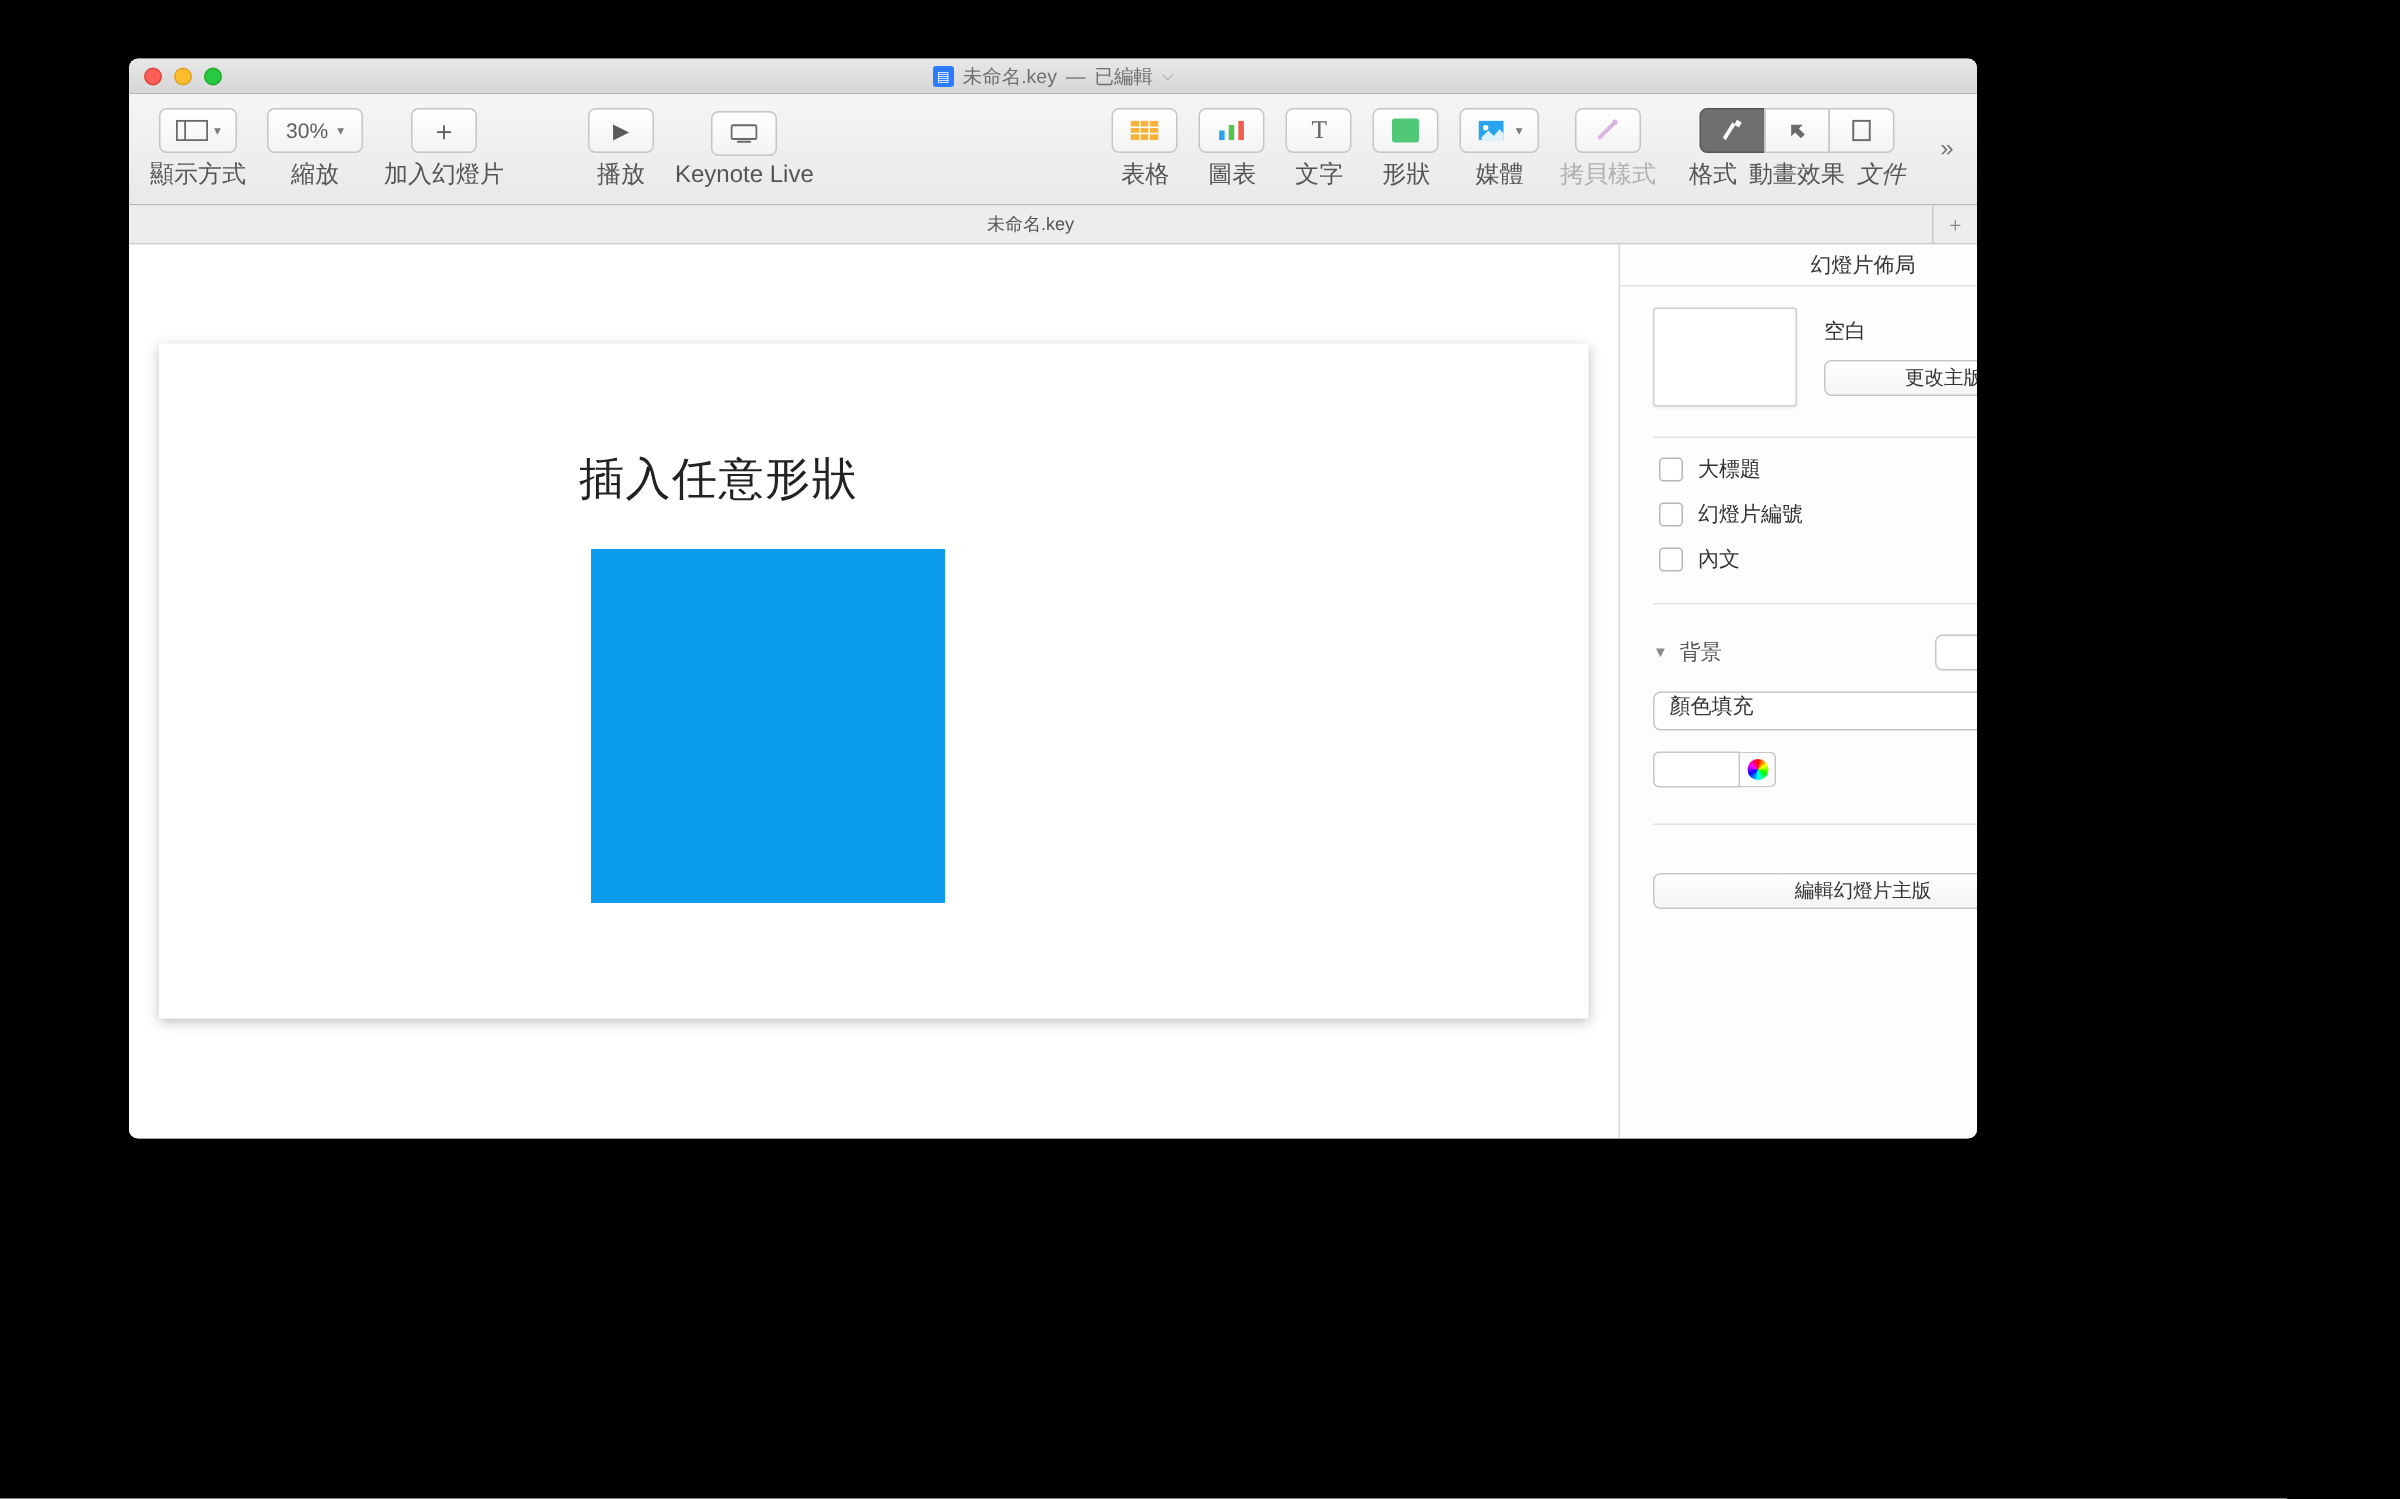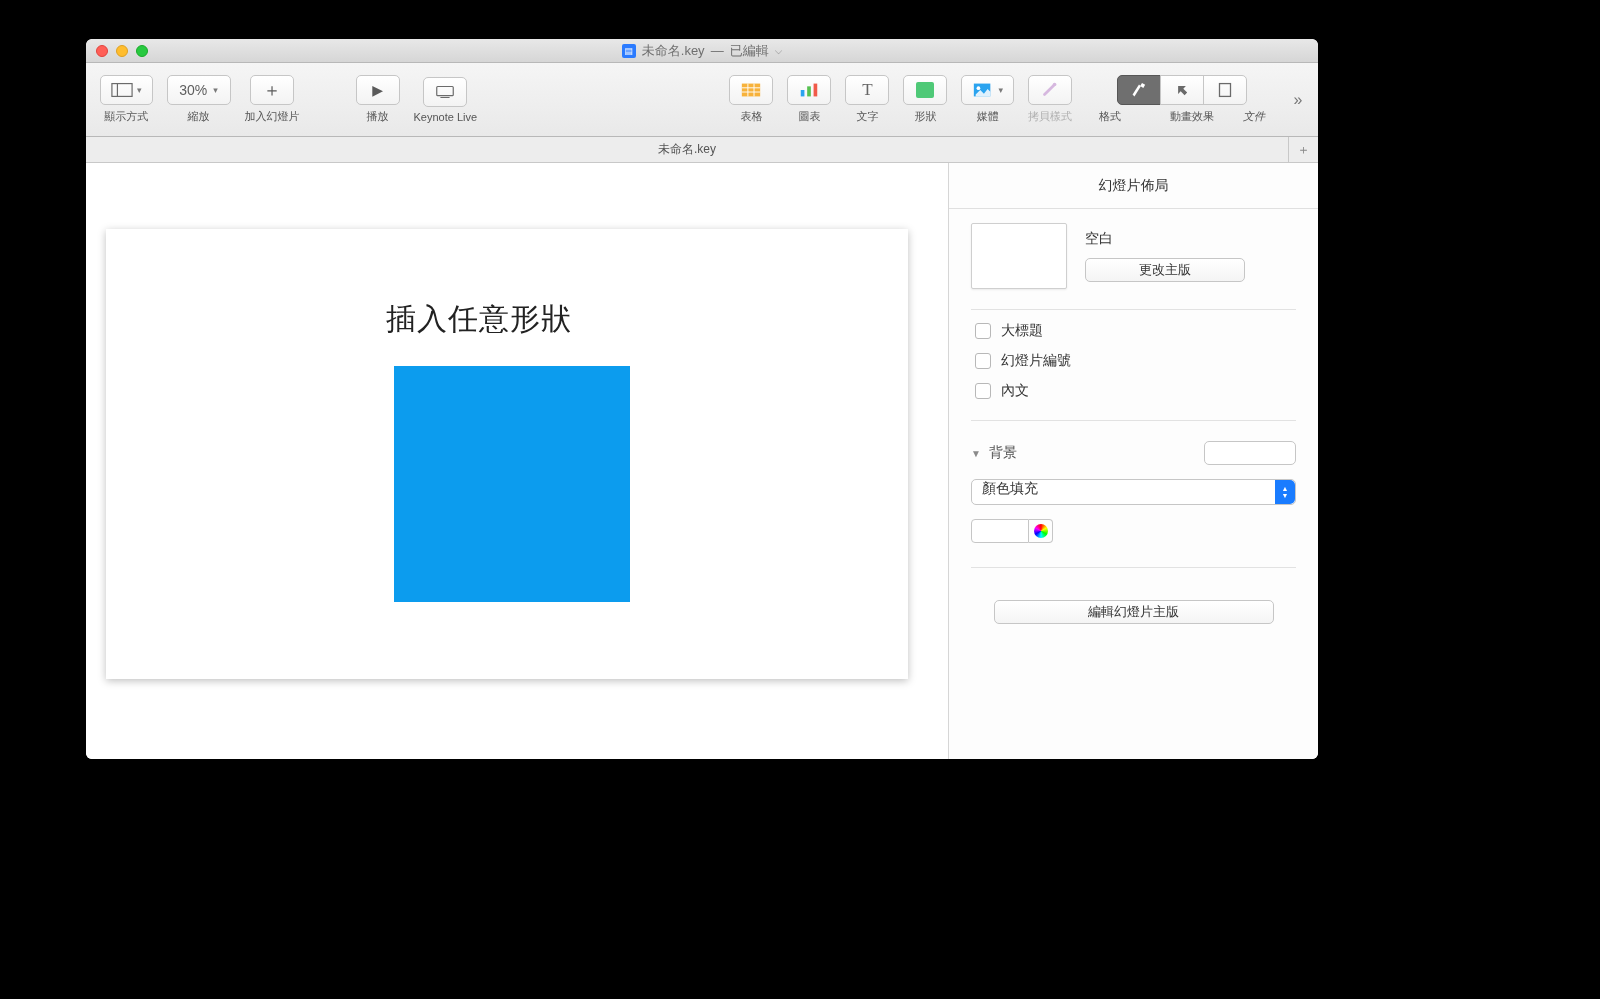--- a/index.html
+++ b/index.html
@@ -42,39 +42,39 @@
   }
   .tb-group { display:flex; flex-direction:column; align-items:center; margin:0 6px; }
   .tb-btn {
     height:30px;
     background:linear-gradient(#ffffff,#f3f3f3);
     border:1px solid #c6c6c6; border-radius:5px;
     display:flex;align-items:center;justify-content:center;
     color:#5e5e5e; font-size:14px;
     padding:0 10px; min-width:44px;
   }
-  .tb-label { font-size:11px;color:#555; margin-top:4px; white-space:nowrap;}
+  .tb-label { font-size:16px;color:#555; margin-top:4px; white-space:nowrap;}
   .tb-spacer { flex:1; }
   .seg { display:flex; }
   .seg .tb-btn { border-radius:0; margin-left:-1px;}
   .seg .tb-btn:first-child{border-top-left-radius:5px;border-bottom-left-radius:5px;margin-left:0;}
   .seg .tb-btn:last-child{border-top-right-radius:5px;border-bottom-right-radius:5px;}
   .seg .tb-btn.active{background:#6f6f6f;border-color:#565656;color:#fff;}
   .icon-svg{width:22px;height:18px;display:inline-block;}
   .more-btn{ display:flex;align-items:center;justify-content:center;width:24px;height:74px;color:#777;font-size:16px;}
   .tabstrip{height:26px;background:#ededed;border-bottom:1px solid #c8c8c8;display:flex;align-items:stretch;}
   .tab{flex:1;display:flex;align-items:center;justify-content:center;font-size:12px;color:#555;}
   .tab-add{width:30px;border-left:1px solid #c8c8c8;display:flex;align-items:center;justify-content:center;color:#888;}
   .content{flex:1;display:flex;}
   .canvas-area{flex:1;background:#fff;display:flex;align-items:flex-start;justify-content:flex-start;padding:66px 20px;}
-  .slide{width:802px;height:450px;background:#fff;box-shadow:0 2px 8px rgba(0,0,0,0.25);position:relative;}
+  .slide{width:953px;height:450px;background:#fff;box-shadow:0 2px 8px rgba(0,0,0,0.25);position:relative;}
   .slide-title{position:absolute;left:280px;top:70px;font-size:30px;color:#222;letter-spacing:1px;}
   .slide-shape{position:absolute;left:288px;top:137px;width:236px;height:236px;background:#0c9cee;}
   .inspector{width:370px;background:#fdfdfd;border-left:1px solid #d6d6d6;display:flex;flex-direction:column;font-size:14px;color:#333;}
-  .insp-head{height:46px;display:flex;align-items:center;justify-content:center;font-size:14px;color:#333;border-bottom:1px solid #e0e0e0;}
+  .insp-head{height:28px;display:flex;align-items:center;justify-content:center;font-size:14px;color:#333;border-bottom:1px solid #e0e0e0;}
   .insp-row{display:flex;align-items:center;padding:14px 22px;gap:18px;}
   .thumb{width:96px;height:66px;border:1px solid #cfcfcf;border-radius:2px;background:#fff;box-shadow:0 1px 2px rgba(0,0,0,0.08);}
   .thumb-col{display:flex;flex-direction:column;gap:10px;}
   .mac-btn{height:24px;border:1px solid #c6c6c6;border-radius:5px;background:linear-gradient(#fff,#f4f4f4);font-size:13px;color:#333;padding:0 14px;display:inline-flex;align-items:center;justify-content:center;min-width:160px;}
   .insp-sep{height:1px;background:#e2e2e2;margin:6px 22px;}
   .section-title{font-size:14px;color:#333;padding:2px 22px 10px;}
   .chk-row{display:flex;align-items:center;gap:10px;padding:6px 26px;font-size:14px;color:#333;}
   .chk{width:16px;height:16px;border:1px solid #b8b8b8;border-radius:3px;background:#fff;}
   .disc-row{display:flex;align-items:center;justify-content:space-between;padding:14px 22px 10px;}
   .disc-left{display:flex;align-items:center;gap:8px;color:#555;}
@@ -223,21 +223,21 @@
             <svg class="icon-svg" viewBox="0 0 24 18">
               <path d="M6 9 L12 3 L12 7 L18 7 L18 11 L12 11 L12 15 Z" fill="#6a6a6a" transform="rotate(45 12 9)"></path>
             </svg>
           </div>
         <div class="tb-btn">
             <svg class="icon-svg" viewBox="0 0 24 18">
               <rect x="6" y="2" width="12" height="14" fill="none" stroke="#6a6a6a" stroke-width="1.4"></rect>
             </svg>
           </div>
       </div>
-      <div style="display:flex;gap:16px;">
+      <div style="display:flex;gap:0;">
         <div class="tb-label" style="width:48px;text-align:center;">格式</div>
         <div class="tb-label" style="width:64px;text-align:right;">動畫效果</div>
         <div class="tb-label" style="width:48px;text-align:center;font-style:italic;">文件</div>
       </div>
     </div>
 
     <div class="more-btn">
         <span>»</span>
       </div>
   </div>

